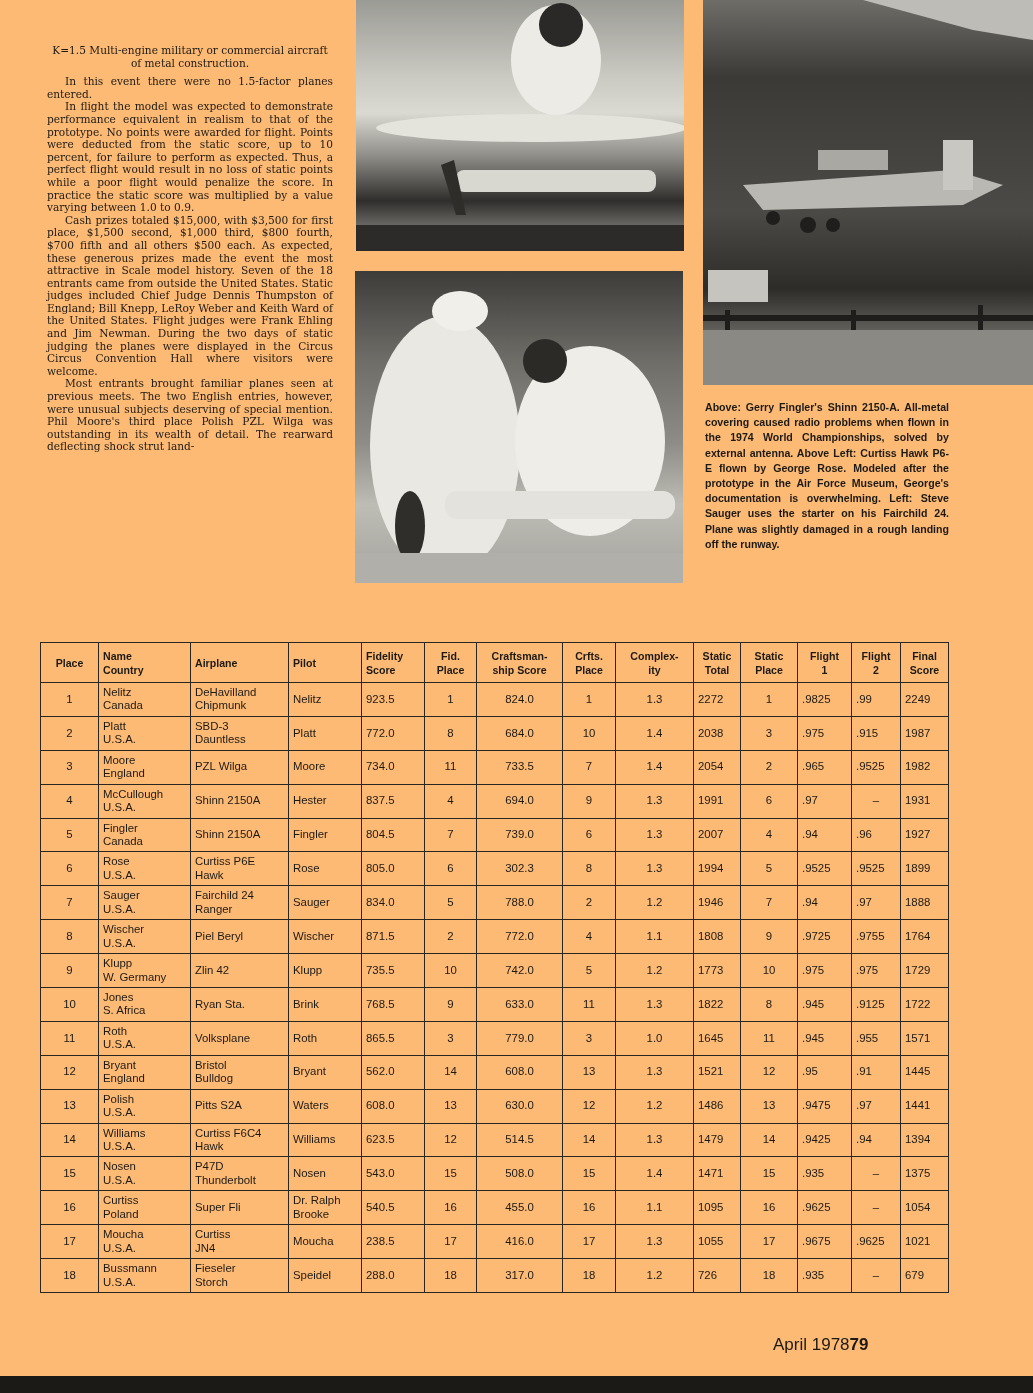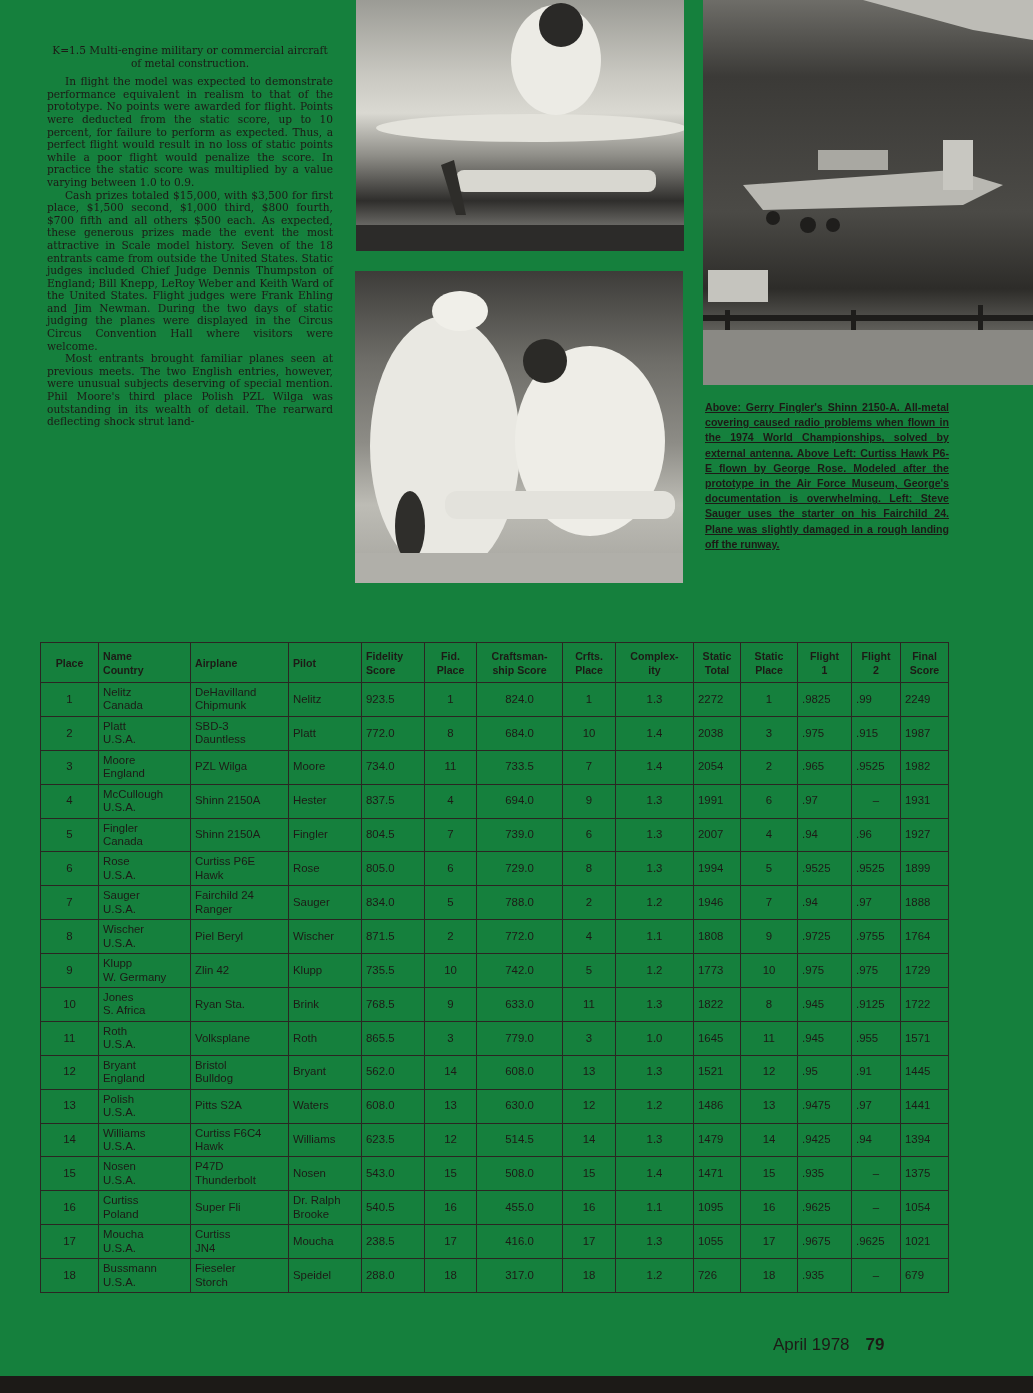--- a/index.html
+++ b/index.html
@@ -1,43 +1,44 @@
 <!DOCTYPE html>
 <html><head>
 <meta charset="utf-8">
 <style>
   html,body{margin:0;padding:0;}
   body{width:1033px;height:1393px;background:#1c1a17;position:relative;overflow:hidden;font-family:"Liberation Sans",sans-serif;}
-  .page{position:absolute;left:0;top:0;width:1033px;height:1376px;background:#15803d;}
+  .page{position:absolute;left:0;top:0;width:1033px;height:1376px;background:#fdba74;}
   .col-text{position:absolute;left:47px;top:44px;width:286px;font-family:"DejaVu Serif",serif;font-size:10.6px;line-height:12.6px;color:#1d1a16;text-align:justify;}
   .col-text .k{text-align:center;margin:0 0 6px 0;}
   .col-text p{margin:0;text-indent:18px;}
   .photo{position:absolute;overflow:hidden;}
   .photo-a{left:356px;top:0;width:328px;height:251px;background:linear-gradient(180deg,#9b9b95 0%,#c9c8c1 30%,#dad9d2 45%,#8f8e88 62%,#2f2e2c 80%,#a5a49e 100%);}
   .photo-b{left:355px;top:271px;width:328px;height:312px;background:linear-gradient(180deg,#3d3c39 0%,#6d6c67 28%,#8d8c86 55%,#bdbcb5 75%,#a4a39d 100%);}
   .photo-c{left:703px;top:0;width:330px;height:385px;background:linear-gradient(180deg,#6e6d68 0%,#3b3a37 20%,#4b4a46 55%,#2d2c29 75%,#6a6964 88%,#8e8d87 100%);}
-  .caption{position:absolute;left:705px;top:400px;width:244px;font-family:"Liberation Sans",sans-serif;font-weight:bold;font-size:10.6px;line-height:15.2px;color:#1d1a16;text-align:justify;text-decoration:underline;}
+  .caption{position:absolute;left:705px;top:400px;width:244px;font-family:"Liberation Sans",sans-serif;font-weight:bold;font-size:10.6px;line-height:15.2px;color:#1d1a16;text-align:justify;}
   .table-title{position:absolute;left:40px;top:614px;width:930px;text-align:center;font-weight:bold;font-size:17px;color:#1d1a16;letter-spacing:0.2px;}
   table.results{position:absolute;left:40px;top:642px;border-collapse:collapse;font-size:11.4px;color:#1d1a16;}
   table.results th,table.results td{border:1.3px solid #2a2622;padding:0 4px;height:33.9px;box-sizing:border-box;}
   table.results th{font-weight:bold;font-size:10.6px;line-height:14px;height:40px;text-align:center;}
   table.results th.left{text-align:left;}
   table.results td{line-height:13.5px;}
   .c{text-align:center;}
   .l{text-align:left;}
   .footer{position:absolute;left:773px;top:1335px;font-size:17px;color:#1d1a16;}
-  .footer .pg{font-weight:bold;margin-left:16px;}
+  .footer .pg{font-weight:bold;}
 </style>
 </head>
 <body>
 
 <div class="page">
 
   <div class="col-text">
     <div class="k">K=1.5 Multi-engine military or commercial aircraft of metal construction.</div>
+    <p>In this event there were no 1.5-factor planes entered.</p>
     <p>In flight the model was expected to demonstrate performance equivalent in realism to that of the prototype. No points were awarded for flight. Points were deducted from the static score, up to 10 percent, for failure to perform as expected. Thus, a perfect flight would result in no loss of static points while a poor flight would penalize the score. In practice the static score was multiplied by a value varying between 1.0 to 0.9.</p>
     <p>Cash prizes totaled $15,000, with $3,500 for first place, $1,500 second, $1,000 third, $800 fourth, $700 fifth and all others $500 each. As expected, these generous prizes made the event the most attractive in Scale model history. Seven of the 18 entrants came from outside the United States. Static judges included Chief Judge Dennis Thumpston of England; Bill Knepp, LeRoy Weber and Keith Ward of the United States. Flight judges were Frank Ehling and Jim Newman. During the two days of static judging the planes were displayed in the Circus Circus Convention Hall where visitors were welcome.</p>
     <p>Most entrants brought familiar planes seen at previous meets. The two English entries, however, were unusual subjects deserving of special mention. Phil Moore's third place Polish PZL Wilga was outstanding in its wealth of detail. The rearward deflecting shock strut land-</p>
   </div>
 
   <div class="photo photo-a">
     <svg width="328" height="251" viewBox="0 0 328 251">
       <ellipse cx="175" cy="128" rx="155" ry="14" fill="#e4e3dc"></ellipse>
       <rect x="100" y="170" width="200" height="22" rx="8" fill="#d8d7d0"></rect>
       <path d="M85 165 L100 215 L110 215 L98 160 Z" fill="#2e2d2a"></path>
@@ -196,21 +197,21 @@
           <td class="l">.96</td>
           <td class="l">1927</td>
         </tr>
         <tr>
           <td class="c">6</td>
           <td class="l"><span>Rose</span><br><span>U.S.A.</span></td>
           <td class="l"><span>Curtiss P6E</span><br><span>Hawk</span></td>
           <td class="l"><span>Rose</span></td>
           <td class="l">805.0</td>
           <td class="c">6</td>
-          <td class="c">729.0</td>
+          <td class="c">302.3</td>
           <td class="c">8</td>
           <td class="c">1.3</td>
           <td class="l">1994</td>
           <td class="c">5</td>
           <td class="l">.9525</td>
           <td class="l">.9525</td>
           <td class="l">1899</td>
         </tr>
         <tr>
           <td class="c">7</td>

